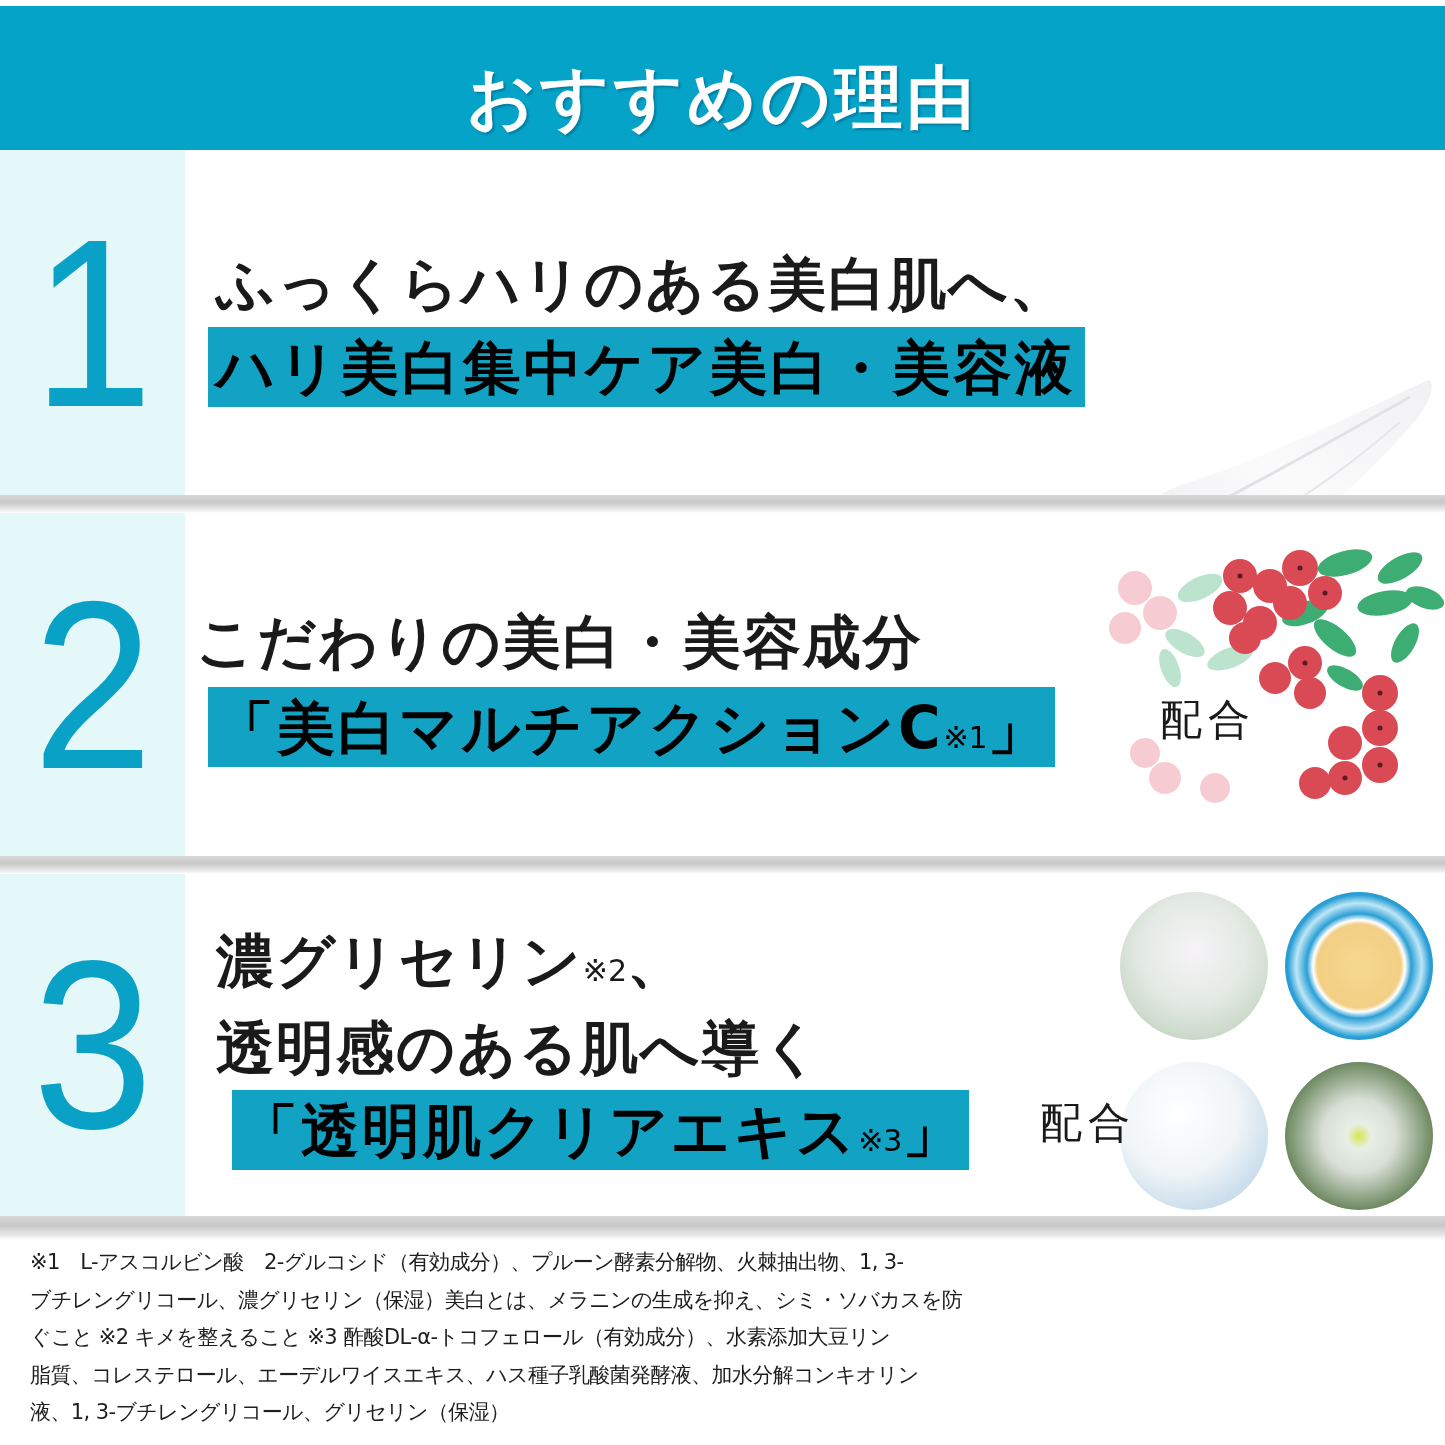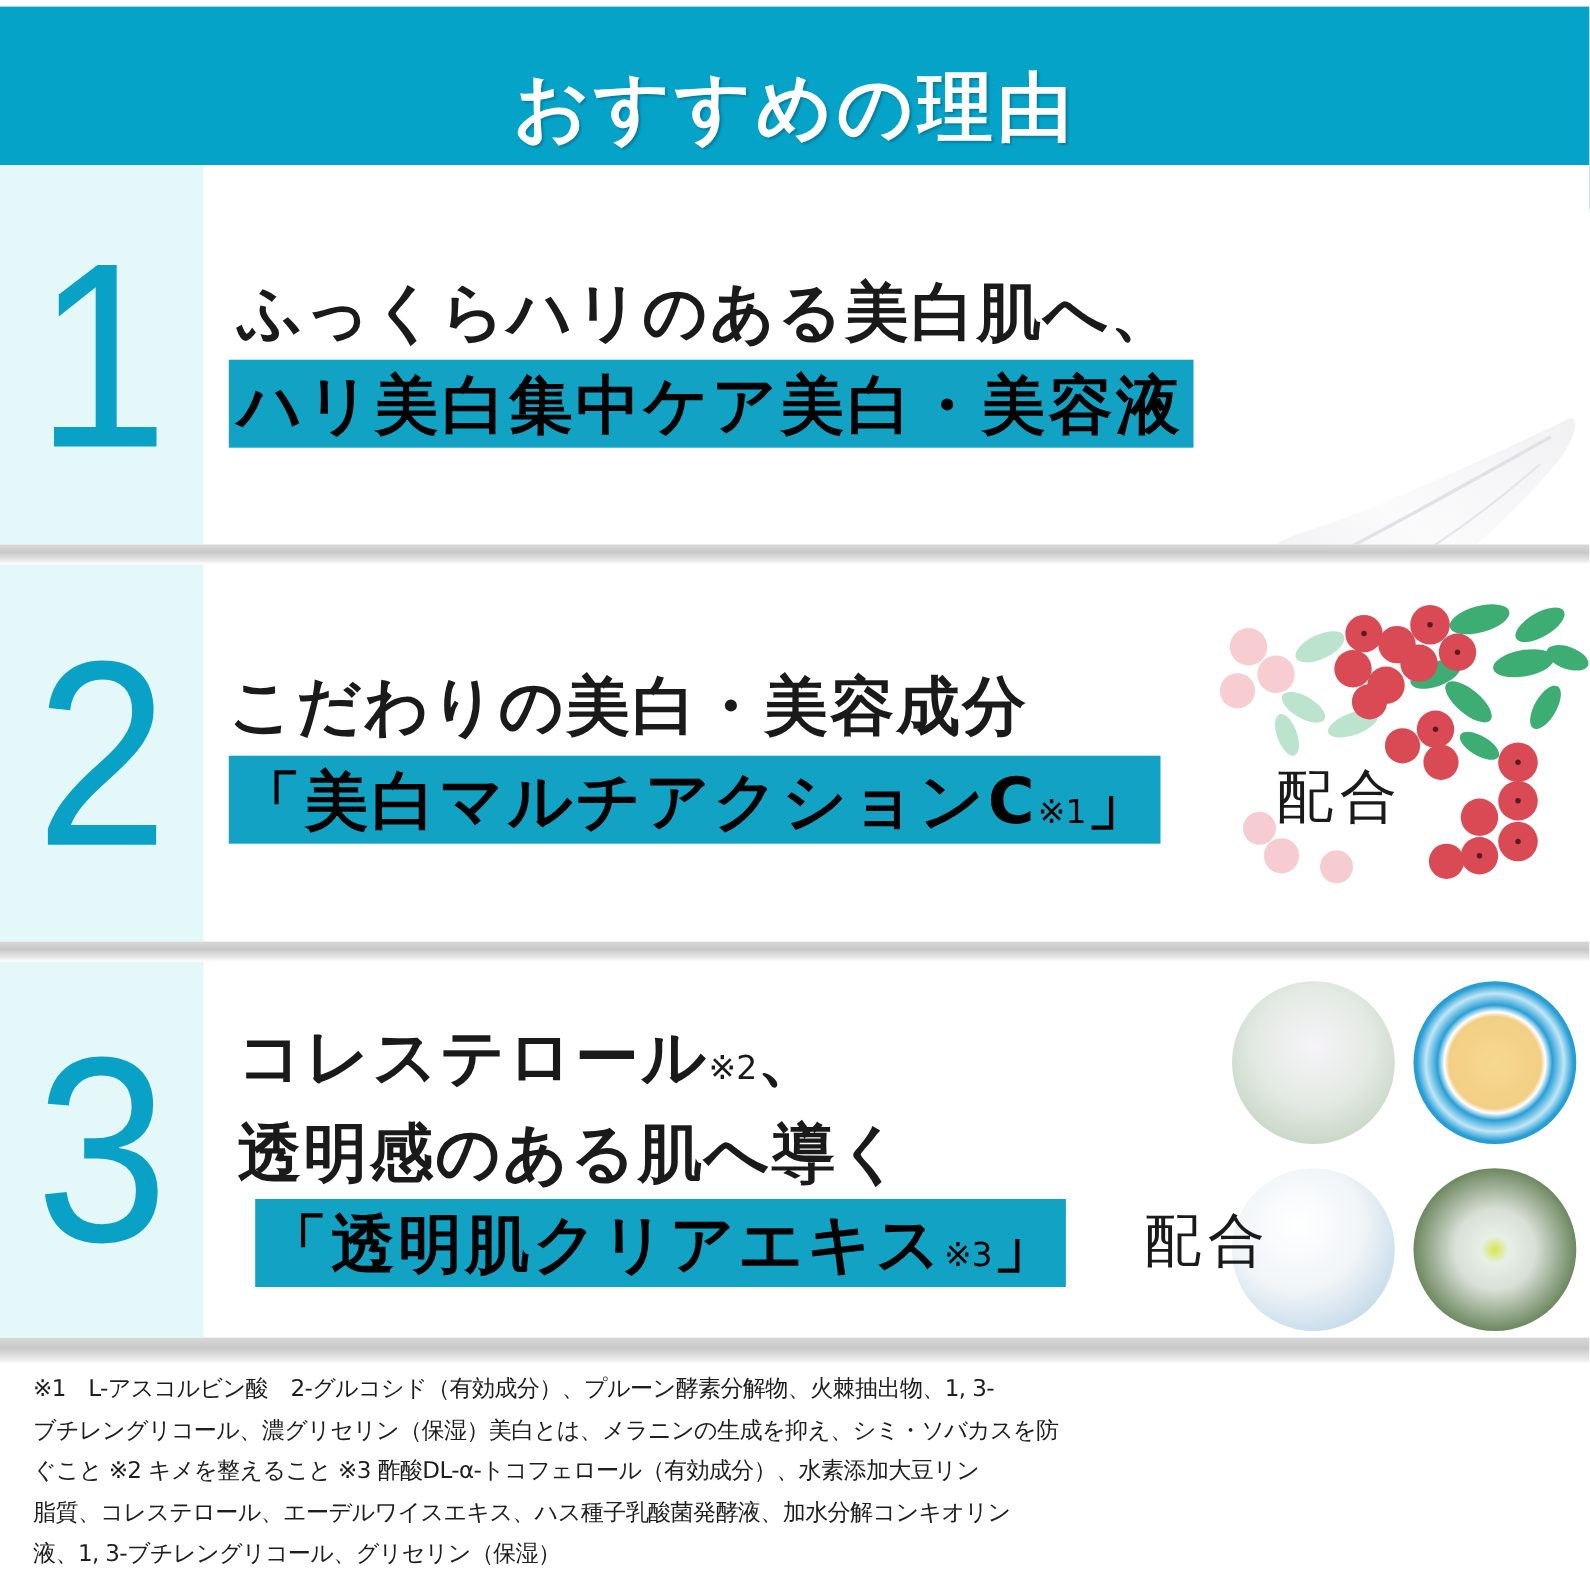--- a/index.html
+++ b/index.html
@@ -39,21 +39,21 @@
     position: absolute; white-space: nowrap; color: #1a1a1a;
     font-size: 58px; font-weight: bold; letter-spacing: 2px; line-height: 1;
   }
   .hl {
     position: absolute; background: #12a2c4; color: #000000;
     font-size: 58px; font-weight: bold; line-height: 1; white-space: nowrap;
     padding: 12px 10px 10px 8px; letter-spacing: 3px;
   }
   .note { font-size: 30px; font-weight: normal; letter-spacing: 0; }
   .hl .note { font-size: 30px; }
-  .after { position: absolute; color: #1a1a1a; font-size: 52px; font-weight: normal; line-height: 1; letter-spacing: 6px; white-space: nowrap; }
+  .after { position: absolute; color: #1a1a1a; font-size: 42px; font-weight: normal; line-height: 1; letter-spacing: 6px; white-space: nowrap; }
 
   
   .cream {
     position: absolute; left: 1110px; top: 222px; width: 330px; height: 220px;
   }
   .berries { position: absolute; left: 1105px; top: 528px; width: 340px; height: 300px; }
   .circles { position: absolute; left: 1115px; top: 890px; width: 330px; height: 320px; }
   .circle { position: absolute; width: 148px; height: 148px; border-radius: 50%; }
 
   .footnote {
@@ -150,41 +150,41 @@
           <circle cx="195" cy="40" r="2.5"></circle>
           <circle cx="220" cy="65" r="2.5"></circle>
         <circle cx="275" cy="165" r="2.5"></circle>
           <circle cx="275" cy="200" r="2.5"></circle>
           <circle cx="275" cy="237" r="2.5"></circle>
         <circle cx="240" cy="250" r="2.5"></circle>
           <circle cx="200" cy="135" r="2.5"></circle>
       </g>
     </svg>
   </div>
-  <div class="line" style="left:208px;top:100px;">こだわりの美白・美容成分</div>
+  <div class="line" style="left:196px;top:100px;">こだわりの美白・美容成分</div>
   <div class="hl" style="left:208px;top:174px;padding-right:6px;">
     <span>「</span><span>美白マルチアクションC</span><span class="note">※1</span><span>」</span>
   </div>
   <div class="after" style="left:1160px;top:186px;">配合</div>
 </div>
 
 <div class="divider" style="top:856px;"></div>
 
 <div class="panel" style="top:874px;height:342px;">
   <div class="num-col">
     <span class="num">3</span>
   </div>
   <div class="circles" style="top:18px;">
     <div class="circle" style="left:5px;top:0;background:radial-gradient(circle at 50% 40%, #f4f1f6 0%, #dfe6df 45%, #a9c2a6 100%);opacity:0.85;"></div>
     <div class="circle" style="left:170px;top:0;background:radial-gradient(circle, #f5d98f 0%, #f2cf85 40%, #ffffff 44%, #2a9fd6 50%, #bfe6f6 60%, #2a9fd6 68%, #1a8fc6 80%, #ffffff 100%);"></div>
     <div class="circle" style="left:5px;top:170px;background:radial-gradient(circle at 40% 35%, #ffffff 0%, #eef3f6 45%, #b9d3e6 80%, #e9f2f8 100%);opacity:0.85;"></div>
     <div class="circle" style="left:170px;top:170px;background:radial-gradient(circle, #d8e650 0%, #e8efe6 12%, #d8dfd6 35%, #6f8a62 70%, #3e5a35 100%);"></div>
   </div>
   <div class="line" style="left:216px;top:58px;">
-    <span>コレステロール</span><span class="note">※2</span><span>、</span>
+    <span>濃グリセリン</span><span class="note">※2</span><span>、</span>
   </div>
   <div class="line" style="left:216px;top:145px;">透明感のある肌へ導く</div>
   <div class="hl" style="left:208px;top:216px;padding-right:6px;margin-left:24px;">
     <span>「</span><span>透明肌クリアエキス</span><span class="note">※3</span><span>」</span>
   </div>
   <div class="after" style="left:1040px;top:228px;">配合</div>
 </div>
 
 <div class="divider" style="top:1216px;height:24px;"></div>
 

